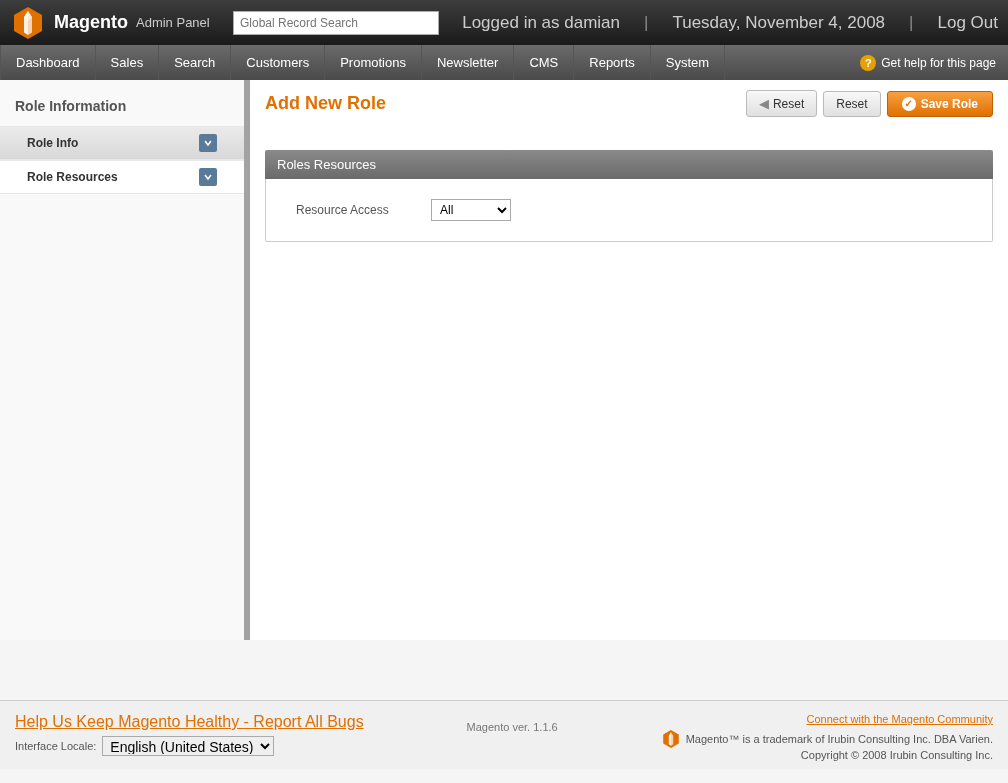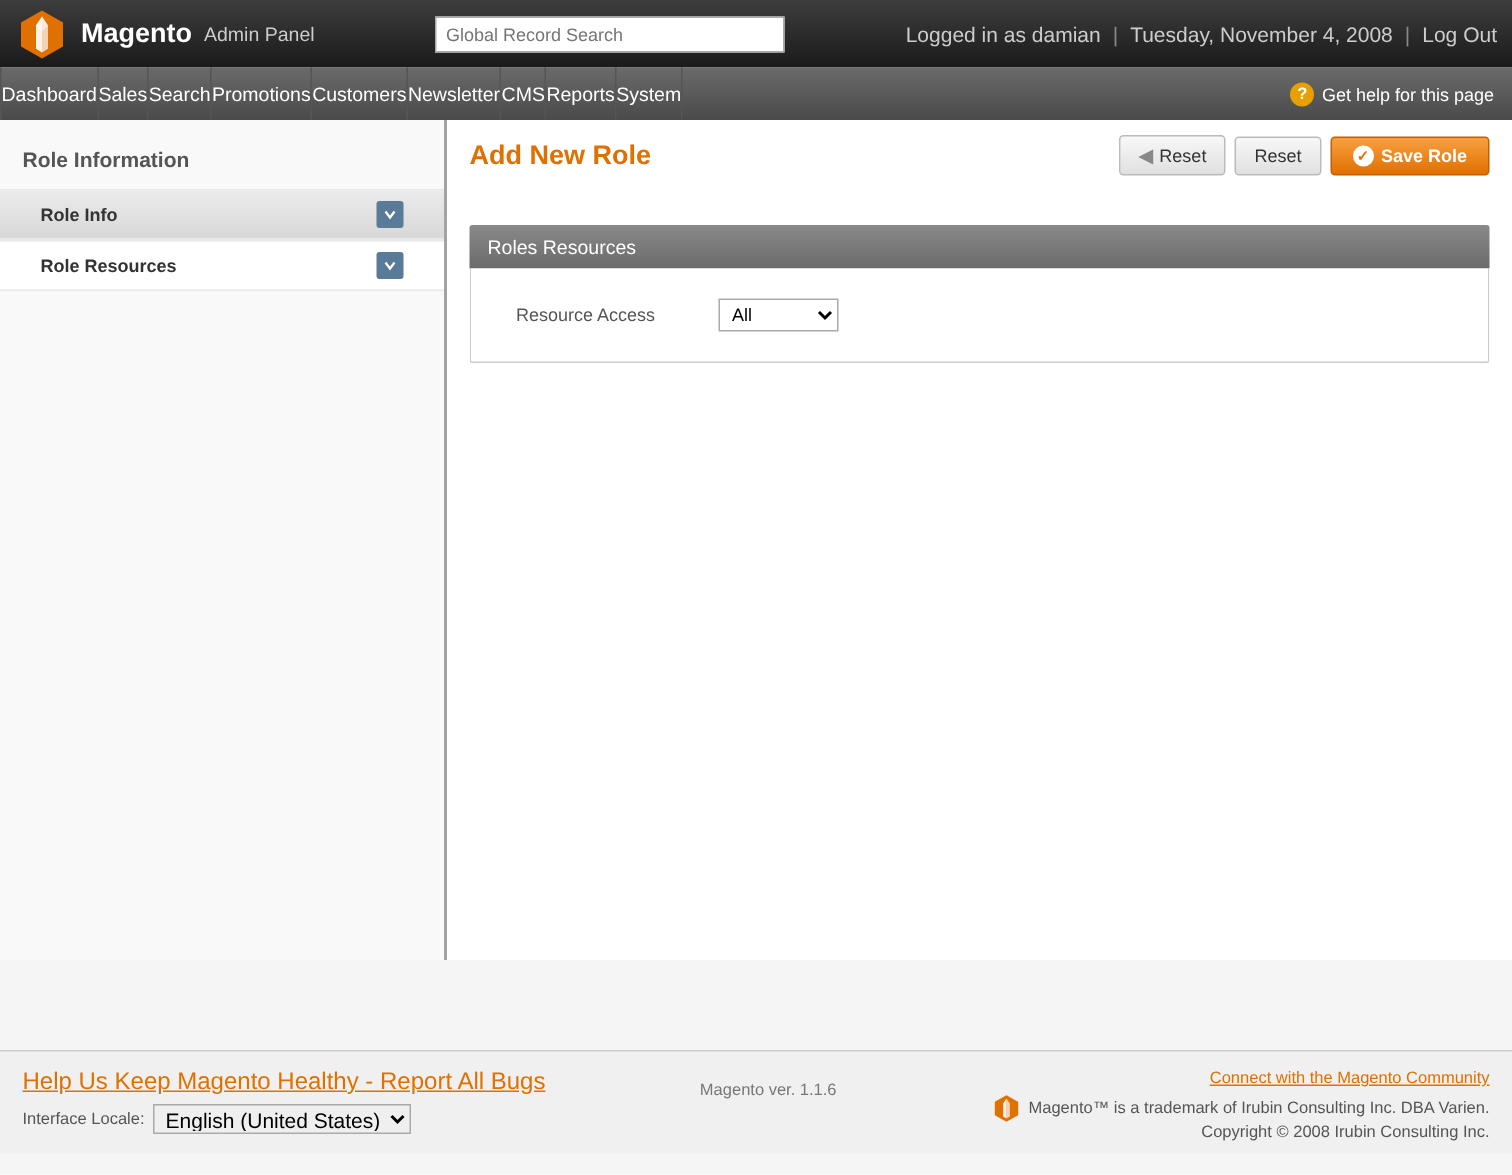--- a/index.html
+++ b/index.html
@@ -30,42 +30,42 @@
     #search-input {
       width: 230px;
       height: 24px;
       padding: 2px 6px;
       font-size: 12px;
       border: 1px solid #aaa;
       background: #fff;
     }
     #user-info {
       color: #ccc;
-      font-size: 14px;
-      display: flex;
-      align-items: center;
-      gap: 8px;
+      font-size: 17px;
+      display: flex;
+      align-items: center;
+      gap: 24px;
     }
     #user-info a {
       color: #ccc;
       text-decoration: none;
     }
     #user-info .separator { color: #888; }
 
     
     #nav {
       background: linear-gradient(to bottom, #6a6a6a 0%, #4a4a4a 100%);
       height: 35px;
       display: flex;
       align-items: stretch;
     }
     .nav-item {
       color: #fff;
       font-size: 13px;
-      padding: 0 0;
+      padding: 0 15px;
       display: flex;
       align-items: center;
       cursor: pointer;
       white-space: nowrap;
       border-right: 1px solid #555;
       text-decoration: none;
       position: relative;
     }
     .nav-item:first-child { border-left: 1px solid #555; }
     #nav-help {
@@ -93,23 +93,23 @@
 
     
     #main-wrapper {
       display: flex;
       min-height: 560px;
       background: #fff;
     }
 
     
     #sidebar {
-      width: 298px;
+      width: 250px;
       background: #f9f9f9;
-      border-right: 2px solid #a3a3a3;
+      border-right: 6px solid #a3a3a3;
       padding: 10px 0;
     }
     #sidebar-title {
       font-size: 14px;
       font-weight: bold;
       color: #555;
       padding: 8px 15px 12px 15px;
     }
     .sidebar-item {
       display: flex;
@@ -323,21 +323,21 @@
       <polygon points="18,6 22,12 22,27.5 18,30 18,6" fill="#fff" opacity="0.7"></polygon>
       <polygon points="18,6 14,12 18,16 22,12 18,6" fill="#fff" opacity="0.5"></polygon>
     </svg>
     <span style="color:#fff;font-size:18px;font-weight:bold;">
       <span>Magento</span>
     </span>
     <span style="color:#ccc;font-size:13px;">Admin Panel</span>
   </div>
 
   <div id="search-area">
-    <input type="text" id="search-input" style="width: 233px; height: 24px; padding: 2px 6px; font-size: 12px; border: 1px solid rgb(170, 170, 170);" placeholder="Global Record Search">
+    <input type="text" id="search-input" style="width: 206px; height: 24px; padding: 2px 6px; font-size: 12px; border: 1px solid rgb(170, 170, 170);" placeholder="Global Record Search">
   </div>
 
   <div id="user-info">
     <span>Logged in as damian</span>
     <span class="separator">|</span>
     <span>Tuesday, November 4, 2008</span>
     <span class="separator">|</span>
     <a href="#" style="color:#ccc;text-decoration:none;">Log Out</a>
   </div>
 </div>
@@ -346,24 +346,24 @@
   <a class="nav-item" href="#">
     <span>Dashboard</span>
   </a>
   <a class="nav-item" href="#">
     <span>Sales</span>
   </a>
   <a class="nav-item" href="#">
     <span>Search</span>
   </a>
   <a class="nav-item" href="#">
+    <span>Customers</span>
+  </a>
+  <a class="nav-item" href="#">
     <span>Promotions</span>
-  </a>
-  <a class="nav-item" href="#">
-    <span>Customers</span>
   </a>
   <a class="nav-item" href="#">
     <span>Newsletter</span>
   </a>
   <a class="nav-item" href="#">
     <span>CMS</span>
   </a>
   <a class="nav-item" href="#">
     <span>Reports</span>
   </a>

